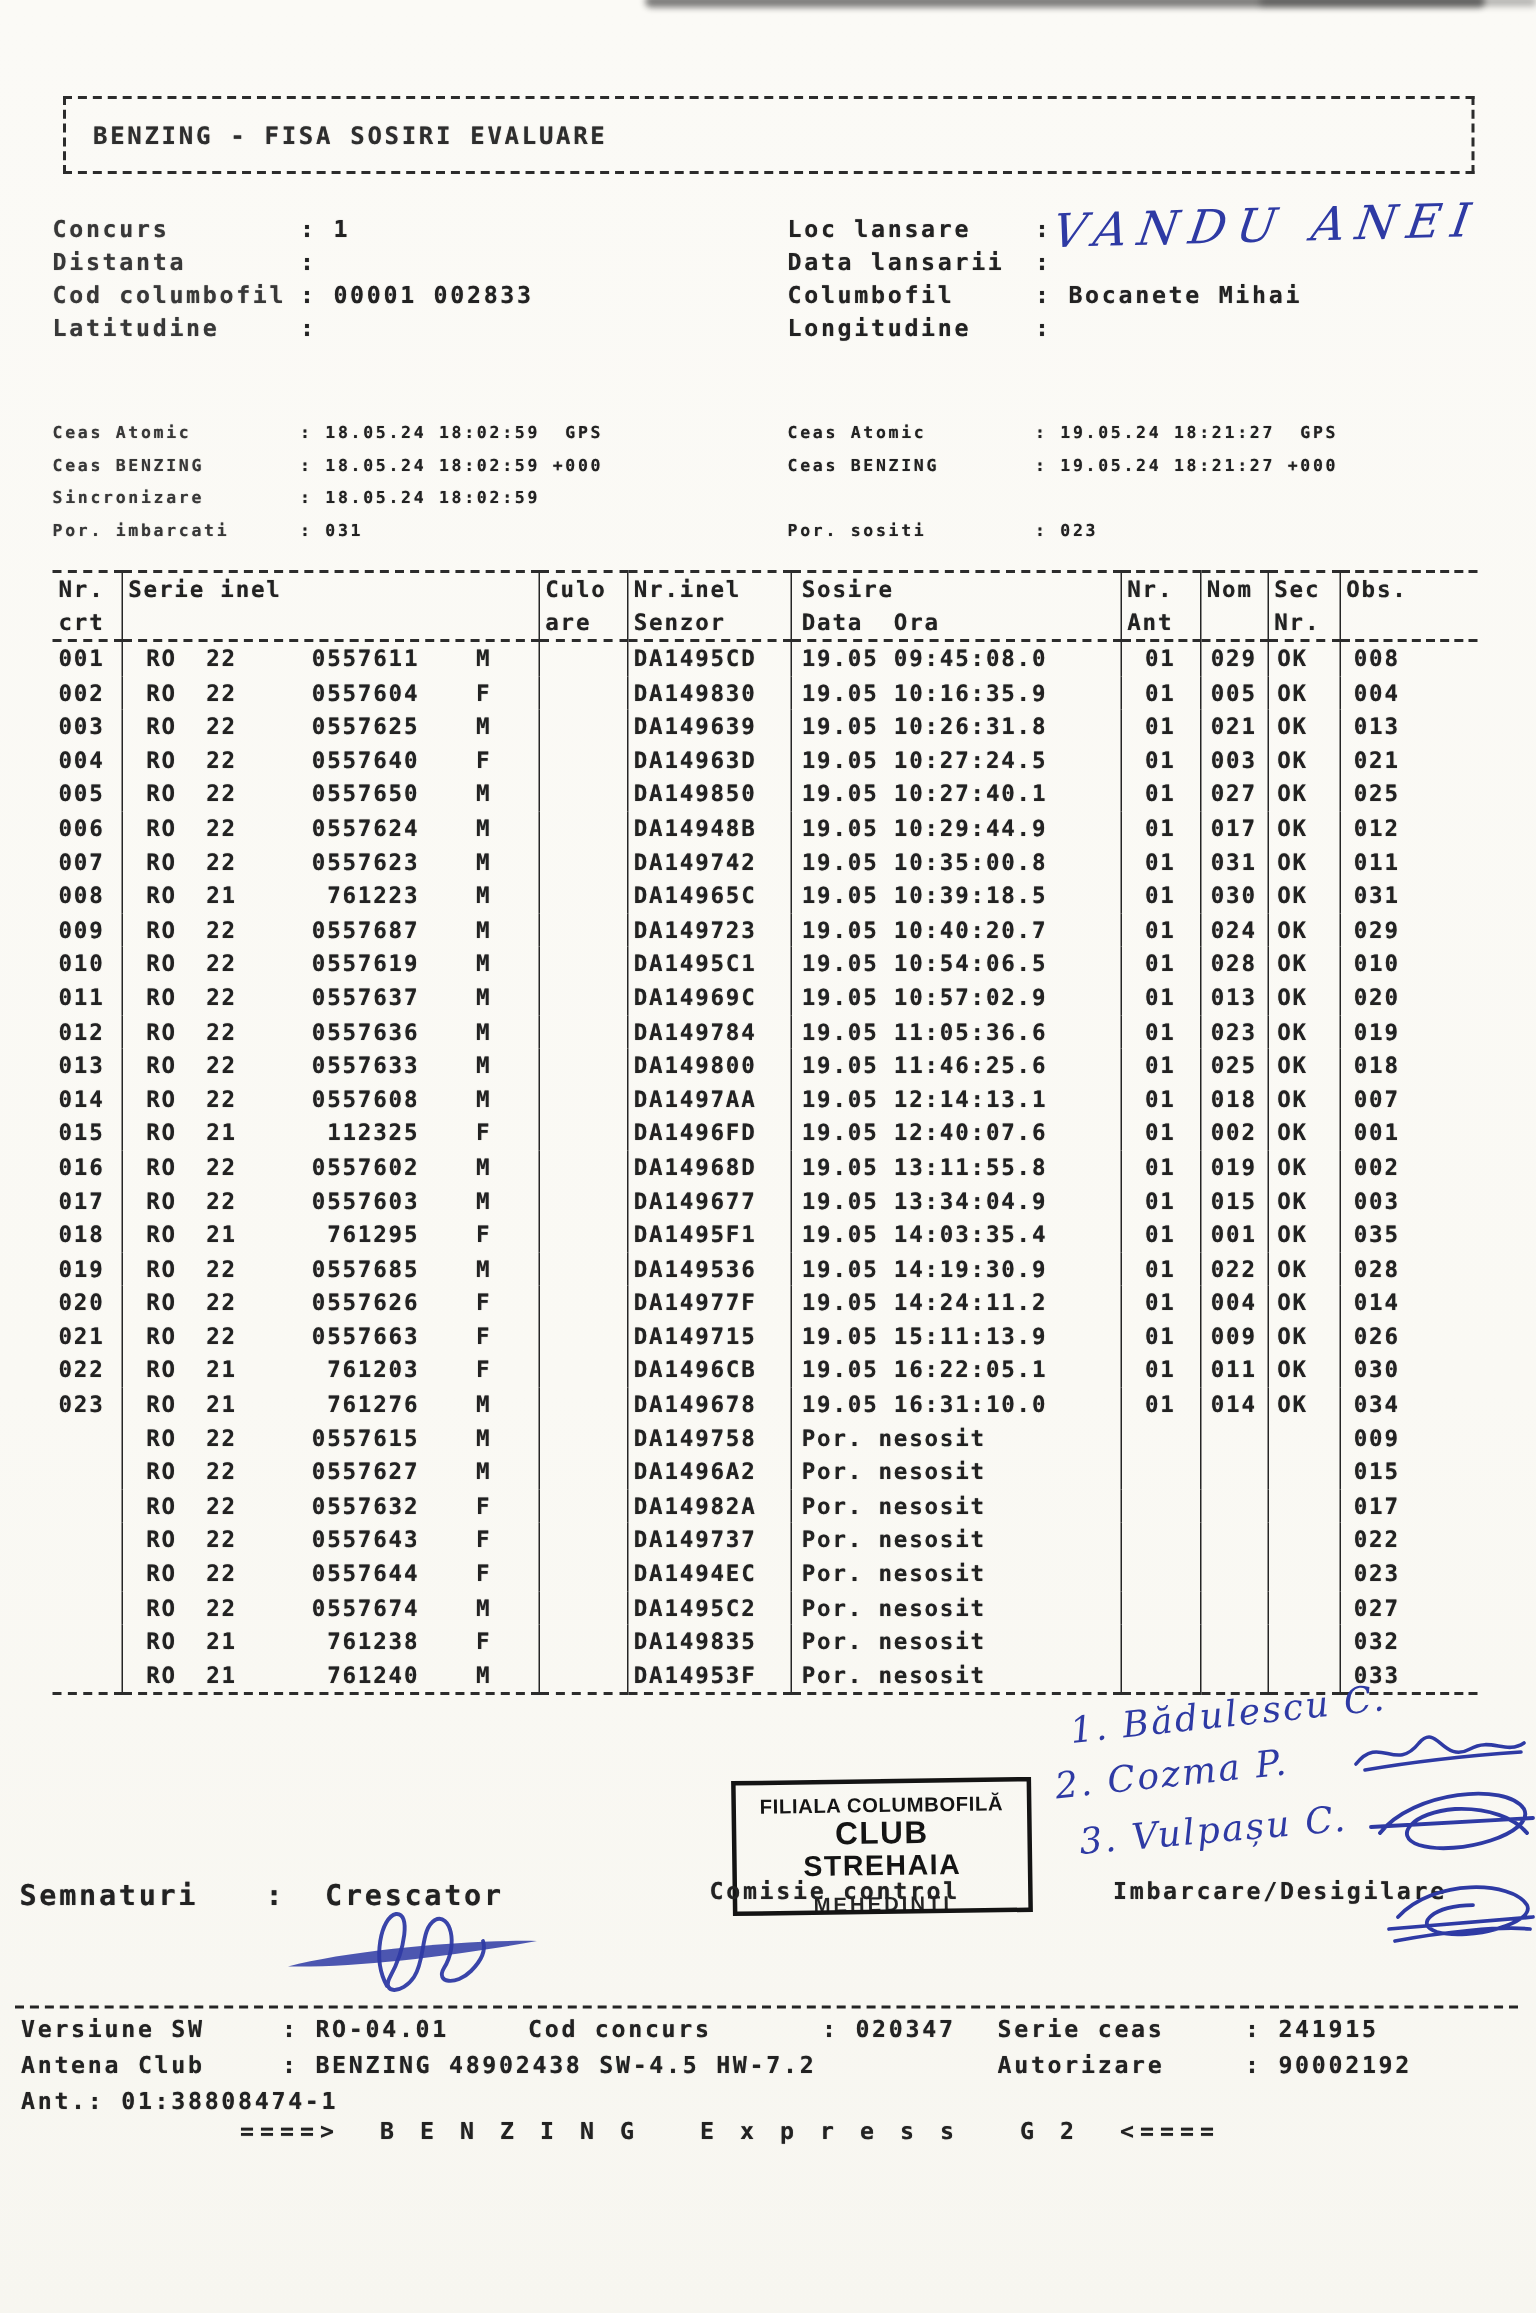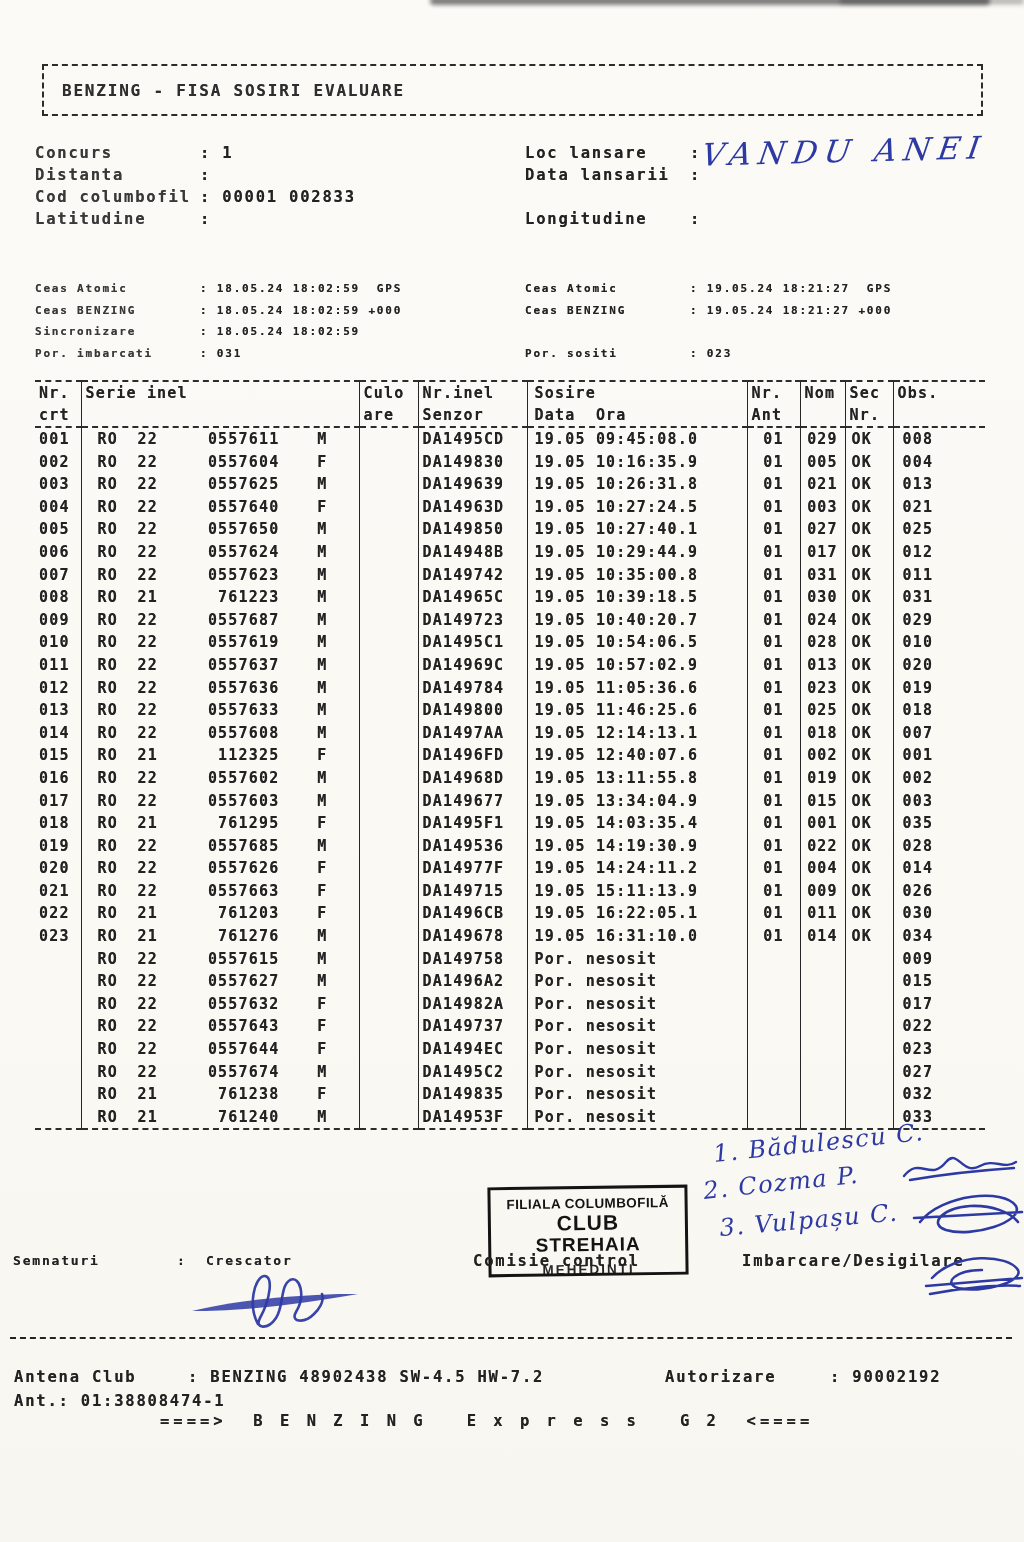--- a/index.html
+++ b/index.html
@@ -68,21 +68,21 @@
   .s-an{display:inline-block;width:42px;}
   .s-inel{display:inline-block;width:100px;text-align:right;}
   .s-sex{display:inline-block;width:56px;text-align:right;padding-right:8px;box-sizing:border-box;}
   .c-sosire{padding-left:7px !important;}
   .c-ant{text-align:center;}
   .c-nom{text-align:center;}
   .c-sec{padding-left:6px !important;}
   .c-obs{padding-left:9px !important;}
 
   
-  .semnline{position:absolute; left:13px; top:1253px; font-size:13px; font-weight:bold; letter-spacing:1.8px; display:flex;}
+  .semnline{position:absolute; left:13px; top:1253px; font-size:19px; font-weight:bold; letter-spacing:1.8px; display:flex;}
   .comisie{position:absolute; left:473px; top:1252px; font-size:15.5px; font-weight:bold; letter-spacing:1.8px;}
   .imbarcare{position:absolute; left:742px; top:1252px; font-size:15.5px; font-weight:bold; letter-spacing:1.8px;}
   .stamp{
     position:absolute; left:488px; top:1186px; width:194px; height:84px;
     border:3.5px solid #141414; transform:rotate(-0.8deg);
     font-family:"Liberation Sans", sans-serif; font-weight:bold; color:#141414;
     text-align:center; text-shadow:none;
   }
   .stamp .l1{font-size:13.5px; letter-spacing:.4px; margin-top:7px;}
   .stamp .l2{font-size:21px; letter-spacing:1px; line-height:23px;}
@@ -132,20 +132,24 @@
     <div class="half-r">
       <span class="lbl">Data lansarii</span>
           <span class="val">:</span>
     </div>
   </div>
 
   <div class="irow">
     <div class="half-l">
       <span class="lbl faded">Cod columbofil</span>
           <span class="val">: 00001 002833</span>
+    </div>
+    <div class="half-r">
+      <span class="lbl">Columbofil</span>
+          <span class="val">: Bocanete Mihai</span>
     </div>
   </div>
 
   <div class="irow">
     <div class="half-l">
       <span class="lbl faded">Latitudine</span>
           <span class="val">:</span>
     </div>
     <div class="half-r">
       <span class="lbl">Longitudine</span>
@@ -635,20 +639,28 @@
   </svg>
   <svg class="sig-svg" style="left:912px; top:1182px;" width="112" height="66" viewBox="0 0 112 66">
     <path d="M8 40 C 30 12, 92 6, 104 24 C 112 40, 60 56, 34 48 C 16 42, 30 26, 58 24 C 80 23, 98 30, 106 40 M2 36 L 110 30" fill="none" stroke="#2e3aa4" stroke-width="2.6" stroke-linecap="round"></path>
   </svg>
   <svg class="sig-svg" style="left:922px; top:1244px;" width="104" height="58" viewBox="0 0 104 58">
     <path d="M10 34 C 34 8, 86 10, 96 26 C 102 38, 58 50, 36 44 C 20 39, 34 26, 60 26 M4 42 L 100 34 M8 50 C 40 44, 78 40, 98 42" fill="none" stroke="#2e3aa4" stroke-width="2.5" stroke-linecap="round"></path>
   </svg>
 
   <div class="footline"></div>
 
+  <div class="frow" style="top:1344px;">
+    <span style="left:14px;">Versiune SW</span>
+    <span style="left:188px;">: RO-04.01</span>
+    <span style="left:352px;">Cod concurs</span>
+    <span style="left:548px;">: 020347</span>
+    <span style="left:665px;">Serie ceas</span>
+    <span style="left:830px;">: 241915</span>
+  </div>
   <div class="frow" style="top:1368px;">
     <span style="left:14px;">Antena Club</span>
     <span style="left:188px;">: BENZING 48902438 SW-4.5 HW-7.2</span>
     <span style="left:665px;">Autorizare</span>
     <span style="left:830px;">: 90002192</span>
   </div>
   <div class="frow" style="top:1392px;">
     <span style="left:14px;">Ant.: 01:38808474-1</span>
   </div>
   <div class="frow" style="top:1412px; letter-spacing:4px;">

